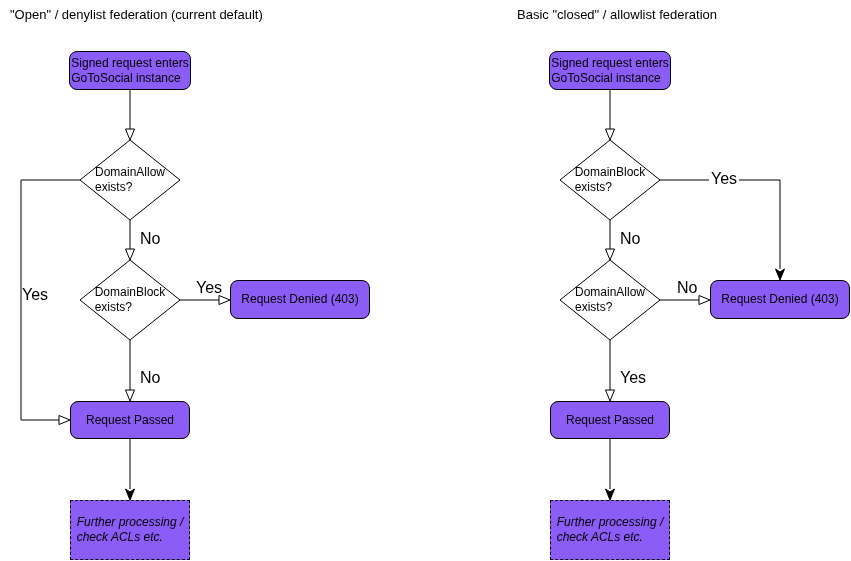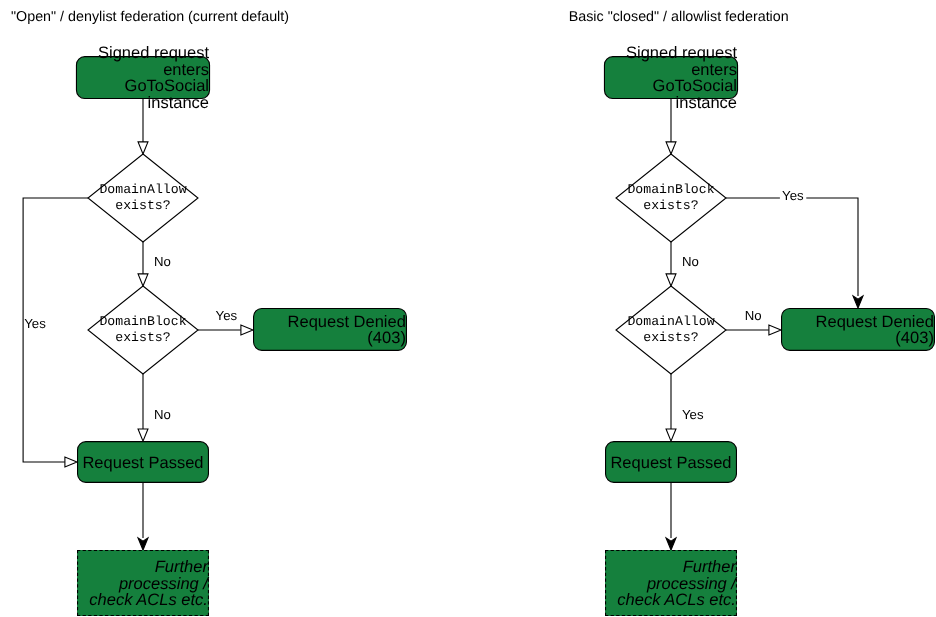--- a/index.html
+++ b/index.html
@@ -21,43 +21,42 @@
     font-size: 13px;
     line-height: 15px;
     white-space: pre;
   }
   .node {
     position: absolute;
     box-sizing: border-box;
     display: flex;
     align-items: center;
     justify-content: center;
-    text-align: right;
-    font-size: 15px;
+    text-align: left;
+    font-size: 12px;
     line-height: 15px;
     white-space: pre-line;
-    background: #15803d;
+    background: #8b5cf6;
   }
   .rounded { border: 1px solid #000000; border-radius: 8px; }
   .dashed  { border: 1px dashed #000000; border-radius: 0; font-style: italic; }
   .diamond-label {
     position: absolute;
     display: flex;
     align-items: center;
     justify-content: center;
-    text-align: center;
+    text-align: left;
     font-size: 12px;
     line-height: 15px;
     white-space: pre-line;
     background: transparent;
-    font-family: Liberation Mono, monospace;
   }
   .edge-label {
     position: absolute;
-    font-size: 12px;
+    font-size: 16px;
     line-height: 13px;
     white-space: pre;
   }
   .edge-label.on-line {
     background: #ffffff;
     padding: 0 2px;
   }
   svg path { stroke: #000000; stroke-width: 1; fill: none; }
   svg polygon.diamond { fill: #ffffff; stroke: #000000; stroke-width: 1; }
   svg polygon.arrow-open { fill: #ffffff; stroke: #000000; stroke-width: 1; }

